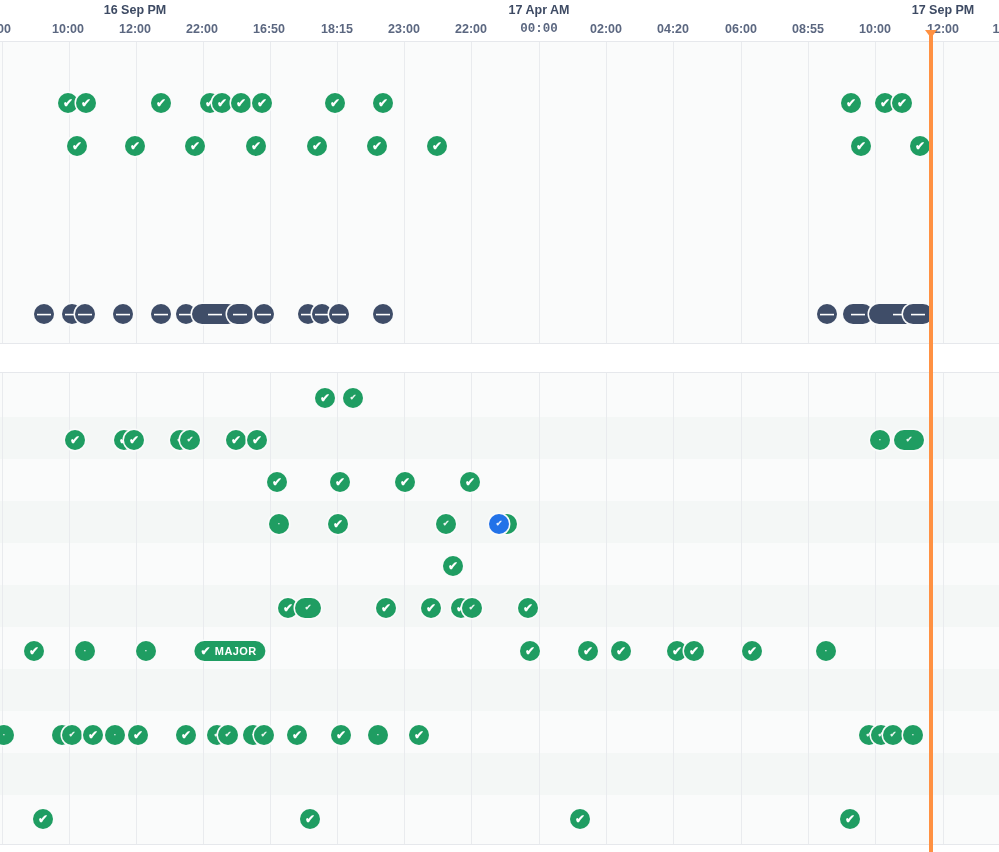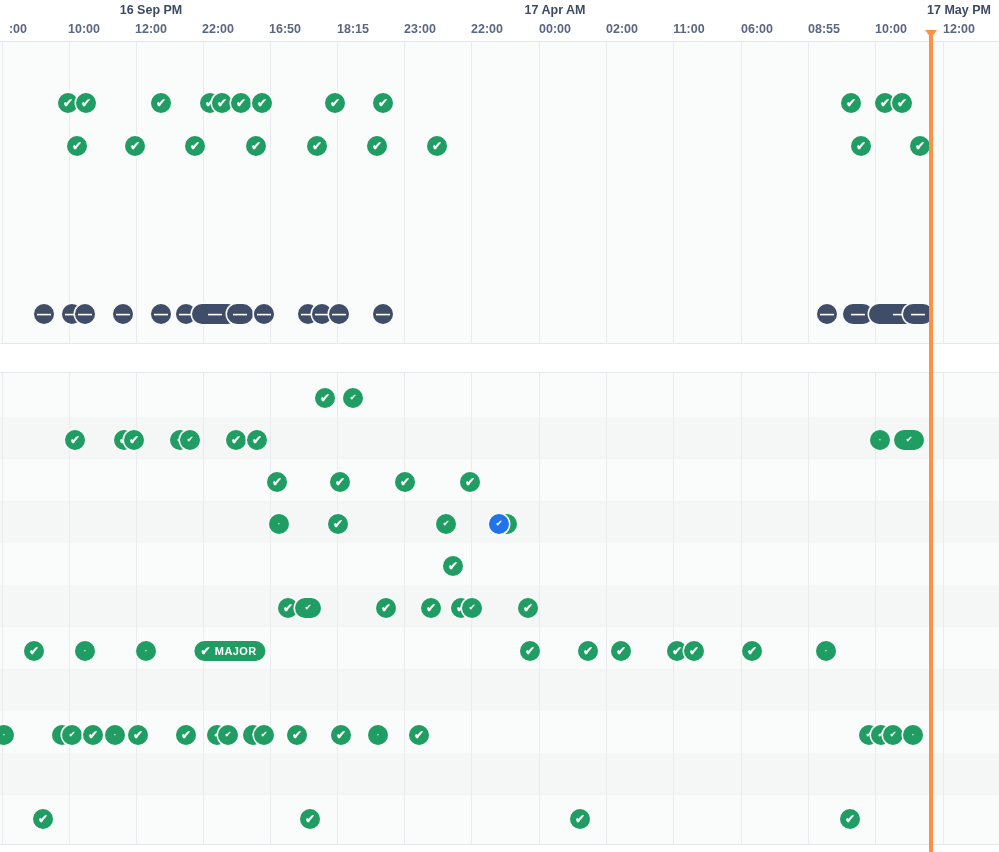--- a/index.html
+++ b/index.html
@@ -6,21 +6,21 @@
   html, body {
     width: 999px; height: 852px;
     background: #ffffff;
     font-family: "Liberation Sans", sans-serif;
     overflow: hidden;
   }
   #root { position: relative; width: 999px; height: 852px; }
 
   
   .timeline-header {
-    position: absolute; left: 16px; top: 0; width: 895px; height: 32px;
+    position: absolute; left: 0; top: 0; width: 895px; height: 32px;
   }
   .day-label {
     position: absolute; top: 3px;
     font-size: 12.5px; font-weight: bold; color: #3d4a63;
     white-space: nowrap; transform: translateX(-50%);
   }
   .tick-label {
     position: absolute; top: 22px;
     font-size: 12.5px; font-weight: bold; color: #5b6780;
     white-space: nowrap; transform: translateX(-50%);
@@ -93,32 +93,32 @@
   }
 </style>
 </head>
 <body>
 
 <div id="root">
 
   <div class="timeline-header">
       <div class="day-label" style="left: 135px;">16 Sep PM</div>
       <div class="day-label" style="left: 539px;">17 Apr AM</div>
-      <div class="day-label" style="left: 943px;">17 May PM</div>
+      <div class="day-label" style="left: 943px;">17 Sep PM</div>
       <div class="tick-label" style="left: 2px;">:00</div>
       <div class="tick-label" style="left: 68px;">10:00</div>
       <div class="tick-label" style="left: 135px;">12:00</div>
       <div class="tick-label" style="left: 202px;">22:00</div>
       <div class="tick-label" style="left: 269px;">16:50</div>
       <div class="tick-label" style="left: 337px;">18:15</div>
       <div class="tick-label" style="left: 404px;">23:00</div>
       <div class="tick-label" style="left: 471px;">22:00</div>
-      <div class="tick-label" style="left: 539px;">00:00</div>
+      <div class="tick-label" style="left: 539px; font-family: Liberation Mono, monospace;">00:00</div>
       <div class="tick-label" style="left: 606px; text-align: center;">02:00</div>
-      <div class="tick-label" style="left: 673px;">11:00</div>
+      <div class="tick-label" style="left: 673px;">04:20</div>
       <div class="tick-label" style="left: 741px;">06:00</div>
       <div class="tick-label" style="left: 808px;">08:55</div>
       <div class="tick-label" style="left: 875px;">10:00</div>
       <div class="tick-label" style="left: 943px;">12:00</div>
       <div class="tick-label" style="left: 996px;">1</div>
     </div>
 
   <div class="panel" id="panel-top">
       <div class="swimlane" style="top: 0px; height: 62px;"></div>
       <div class="swimlane" style="top: 62px; height: 42px;"></div>

